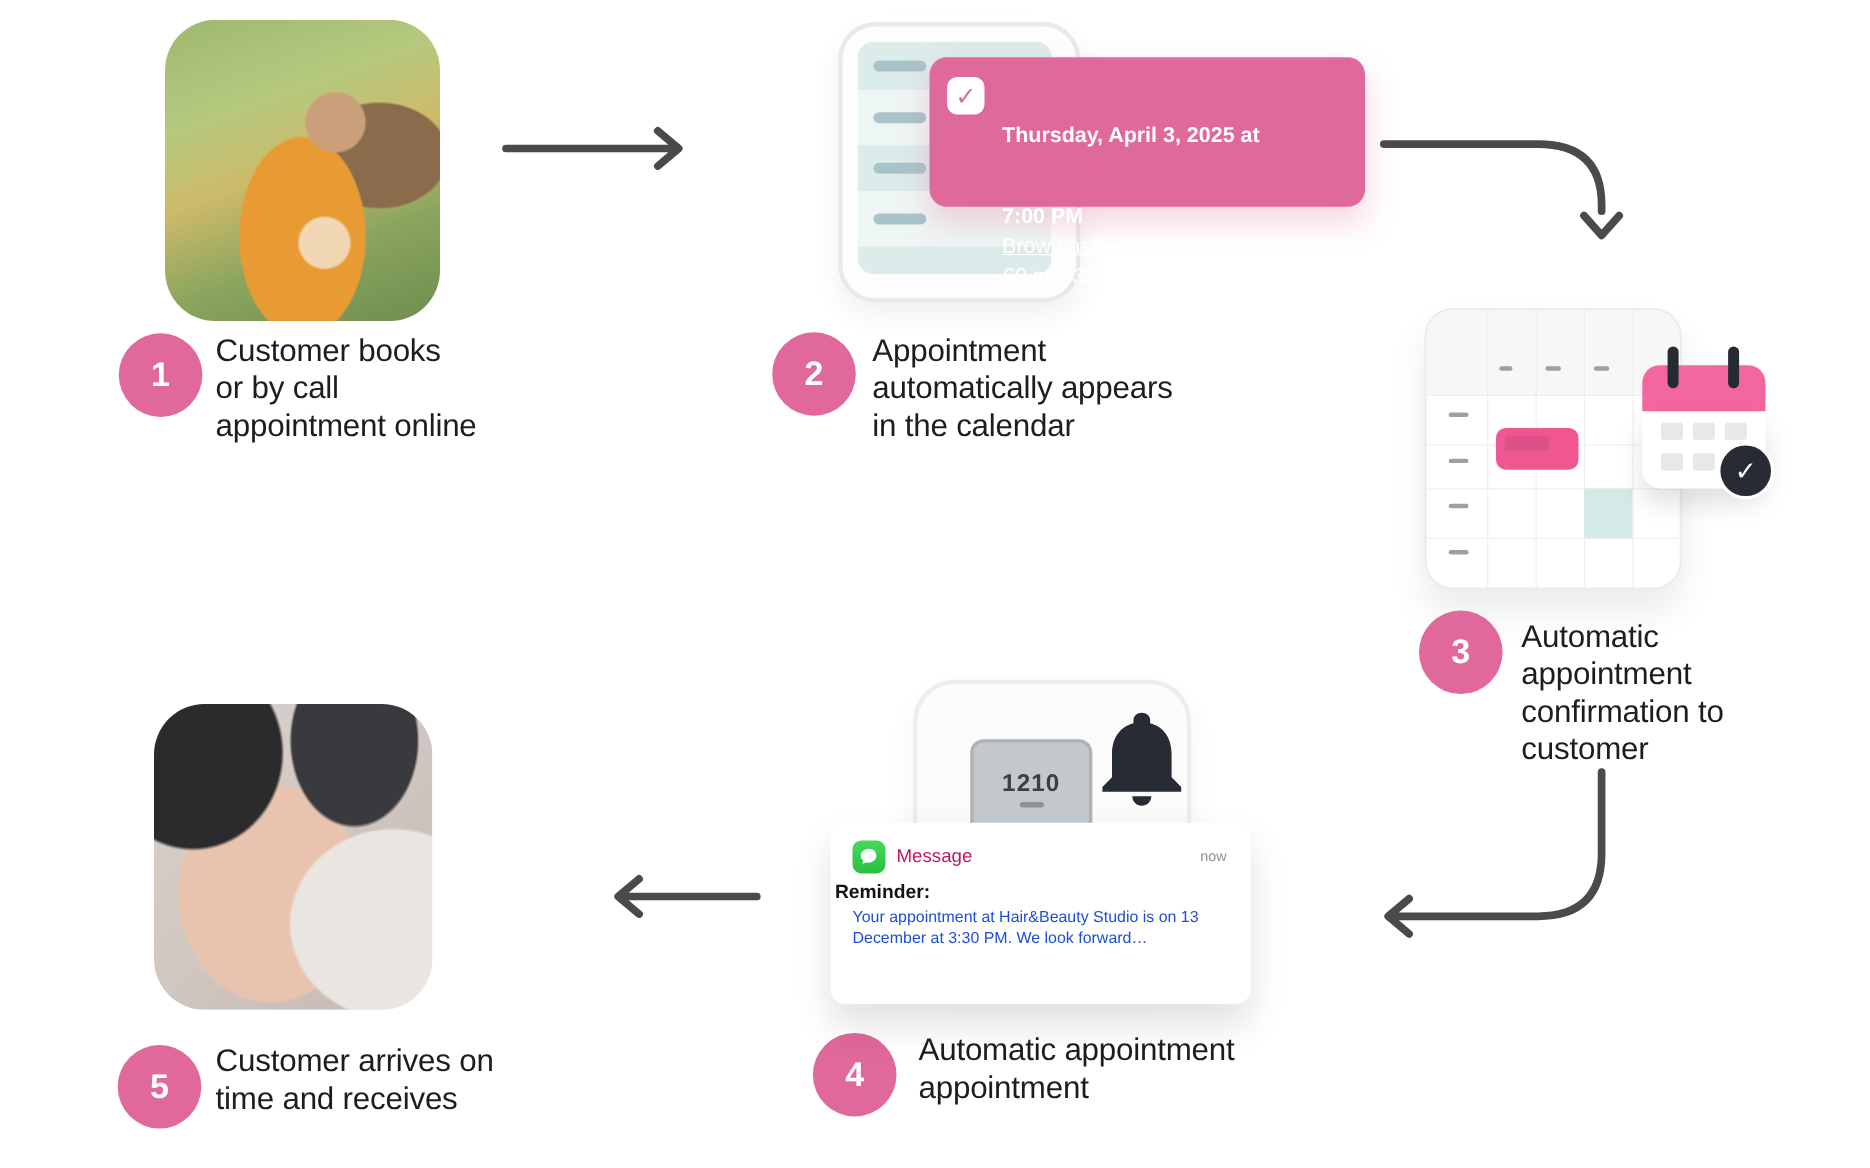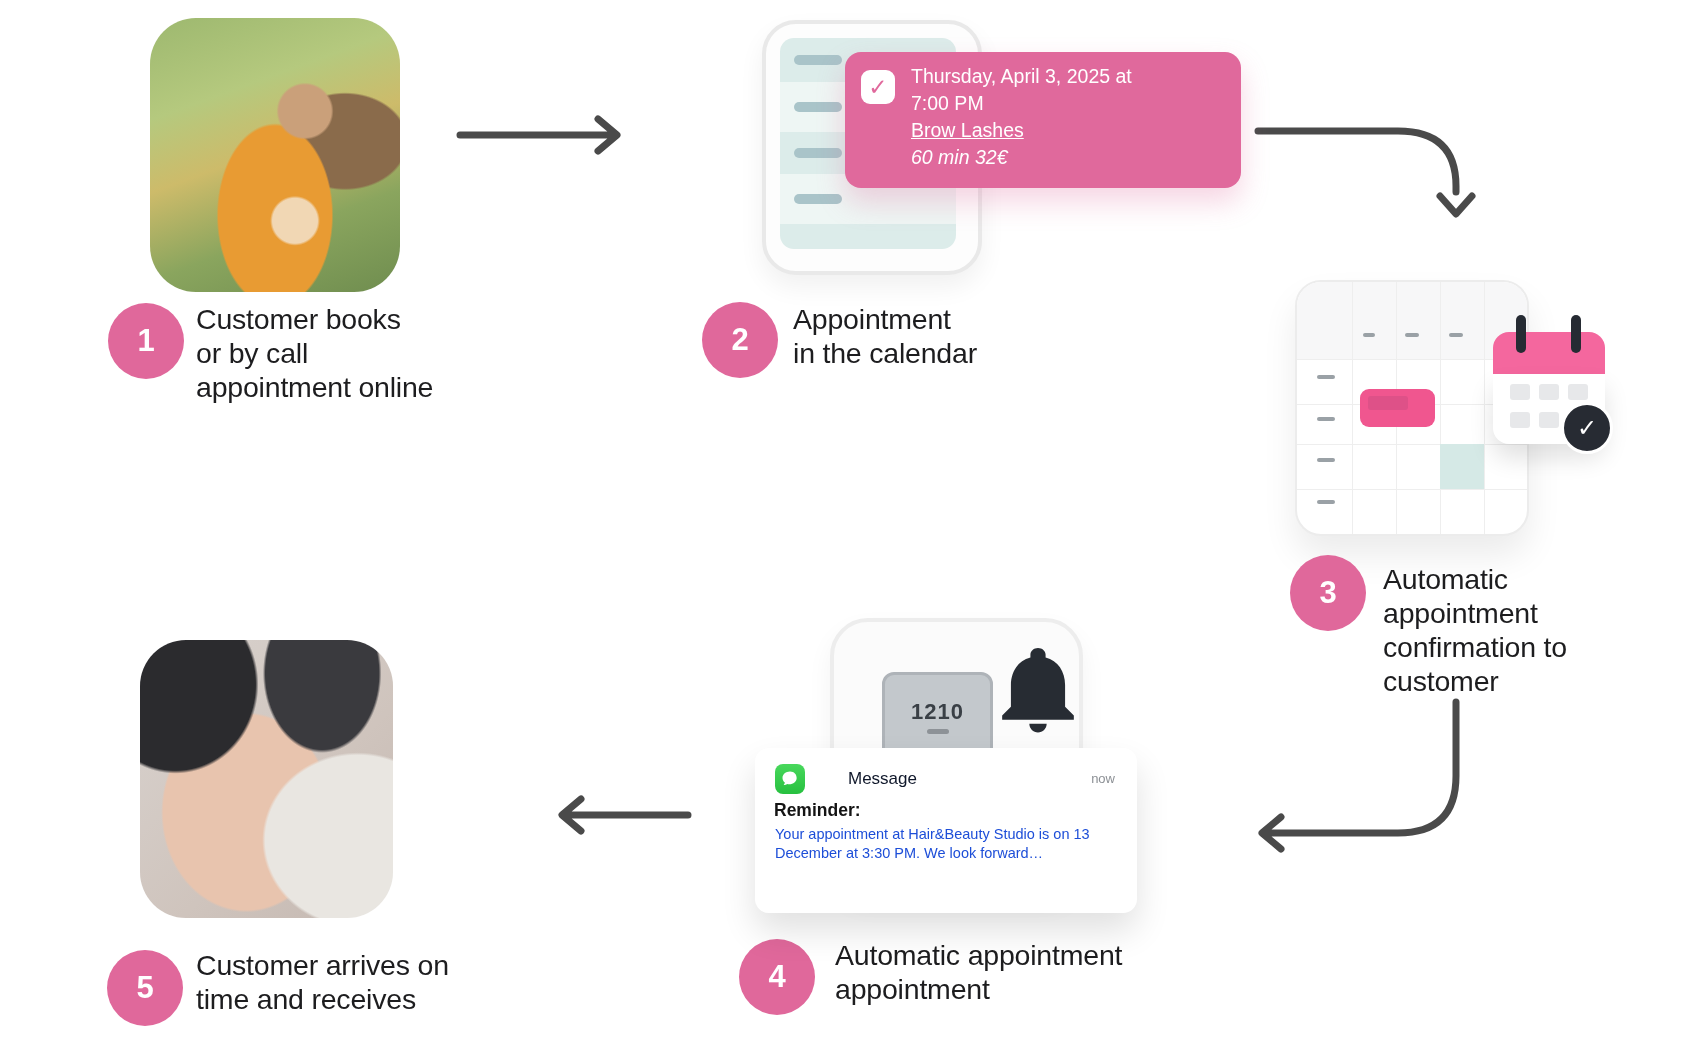--- a/index.html
+++ b/index.html
@@ -39,21 +39,21 @@
   .phone2-screen{position:absolute;left:14px;top:14px;width:176px;height:211px;border-radius:14px;overflow:hidden;}
   .stripe{width:100%;display:flex;align-items:center;}
   .sA{background:#dcecea;} .sB{background:#eef6f4;}
   .pill{width:48px;height:10px;border-radius:5px;background:#a9c4c9;margin-left:14px;}
 
   .booking-card{position:absolute;left:845px;top:52px;width:396px;height:136px;border-radius:16px;
                 background:#e0699c;box-shadow:0 14px 28px rgba(224,105,156,.28);z-index:2;color:#fff;}
   .bk-check{position:absolute;left:16px;top:18px;width:34px;height:34px;background:#fff;border-radius:9px;
             display:flex;align-items:center;justify-content:center;color:#e0699c;font-size:23px;font-weight:bold;}
   .bk-text{position:absolute;left:66px;top:11px;font-size:19.5px;line-height:27px;}
-  .bk-title{font-weight:normal;}
+  .bk-title{font-weight:bold;margin-top:47px;}
   .bk-service{text-decoration:underline;}
   .bk-details{font-style:italic;}
 
   
   .cal{position:absolute;left:1295px;top:280px;width:230px;height:252px;background:#fff;
        border:2px solid #ececec;border-radius:26px;box-shadow:0 20px 34px rgba(0,0,0,.08);overflow:hidden;}
   .cal .hdr{position:absolute;left:0;top:0;width:100%;height:77px;background:#f7f7f8;}
   .cal .vl{position:absolute;top:0;width:1px;height:100%;background:#eeeeee;}
   .cal .hl{position:absolute;left:0;width:100%;height:1px;background:#eeeeee;}
   .cal .dash{position:absolute;height:4px;border-radius:2px;background:#9aa1a6;}
@@ -79,23 +79,23 @@
   .clock-time{position:absolute;left:0;top:24px;width:100%;text-align:center;
               font-size:22px;font-weight:bold;color:#3a4046;letter-spacing:1px;}
   .clock-sub{position:absolute;left:50%;top:54px;width:22px;height:5px;margin-left:-11px;
              border-radius:3px;background:#8d9297;}
   .bell{position:absolute;left:988px;top:640px;width:100px;height:100px;z-index:2;}
 
   .msg-card{position:absolute;left:755px;top:748px;width:382px;height:165px;background:#fff;border-radius:14px;
             box-shadow:0 18px 34px rgba(0,0,0,.12);z-index:3;}
   .msg-icon{position:absolute;left:20px;top:16px;width:30px;height:30px;border-radius:8px;
             background:linear-gradient(180deg,#48d85c,#27c03f);display:flex;align-items:center;justify-content:center;}
-  .msg-app{position:absolute;left:60px;top:21px;font-size:17px;color:#0f172a;margin-left:33px;}
+  .msg-app{position:absolute;left:60px;top:21px;font-size:17px;color:#be185d;}
   .msg-now{position:absolute;right:22px;top:23px;font-size:13px;color:#8c9095;}
-  .msg-head{position:absolute;left:19px;top:52px;font-size:17.5px;font-weight:bold;color:#141414;}
+  .msg-head{position:absolute;left:4px;top:52px;font-size:17.5px;font-weight:bold;color:#141414;}
   .msg-body{position:absolute;left:20px;top:77px;width:335px;font-size:14.5px;line-height:19px;color:#1d4ed8;}
 </style>
 </head>
 <body>
 
 <div class="canvas">
 
   <svg class="arrows">
     <path d="M 460 135 H 614 M 598 119 L 617 135 L 598 151"></path>
     <path d="M 1258 131 H 1398 Q 1456 131 1456 186 V 192 M 1440 196 L 1456 214 L 1472 196"></path>
@@ -141,20 +141,21 @@
       <div class="bk-service">Brow Lashes</div>
       <div class="bk-details">60 min 32€</div>
     </div>
   </div>
 
   <div class="badge" style="left:702px;top:302px;">
     <span>2</span>
   </div>
   <div class="caption" style="left:793px;top:302px;">
     <div>Appointment</div>
+    <div>automatically appears</div>
     <div>in the calendar</div>
   </div>
 
   <div class="cal">
     <div class="hdr"></div>
     <div class="vl" style="left:55px;"></div>
     <div class="vl" style="left:99px;"></div>
     <div class="vl" style="left:143px;"></div>
     <div class="vl" style="left:187px;"></div>
     <div class="hl" style="top:77px;"></div>

